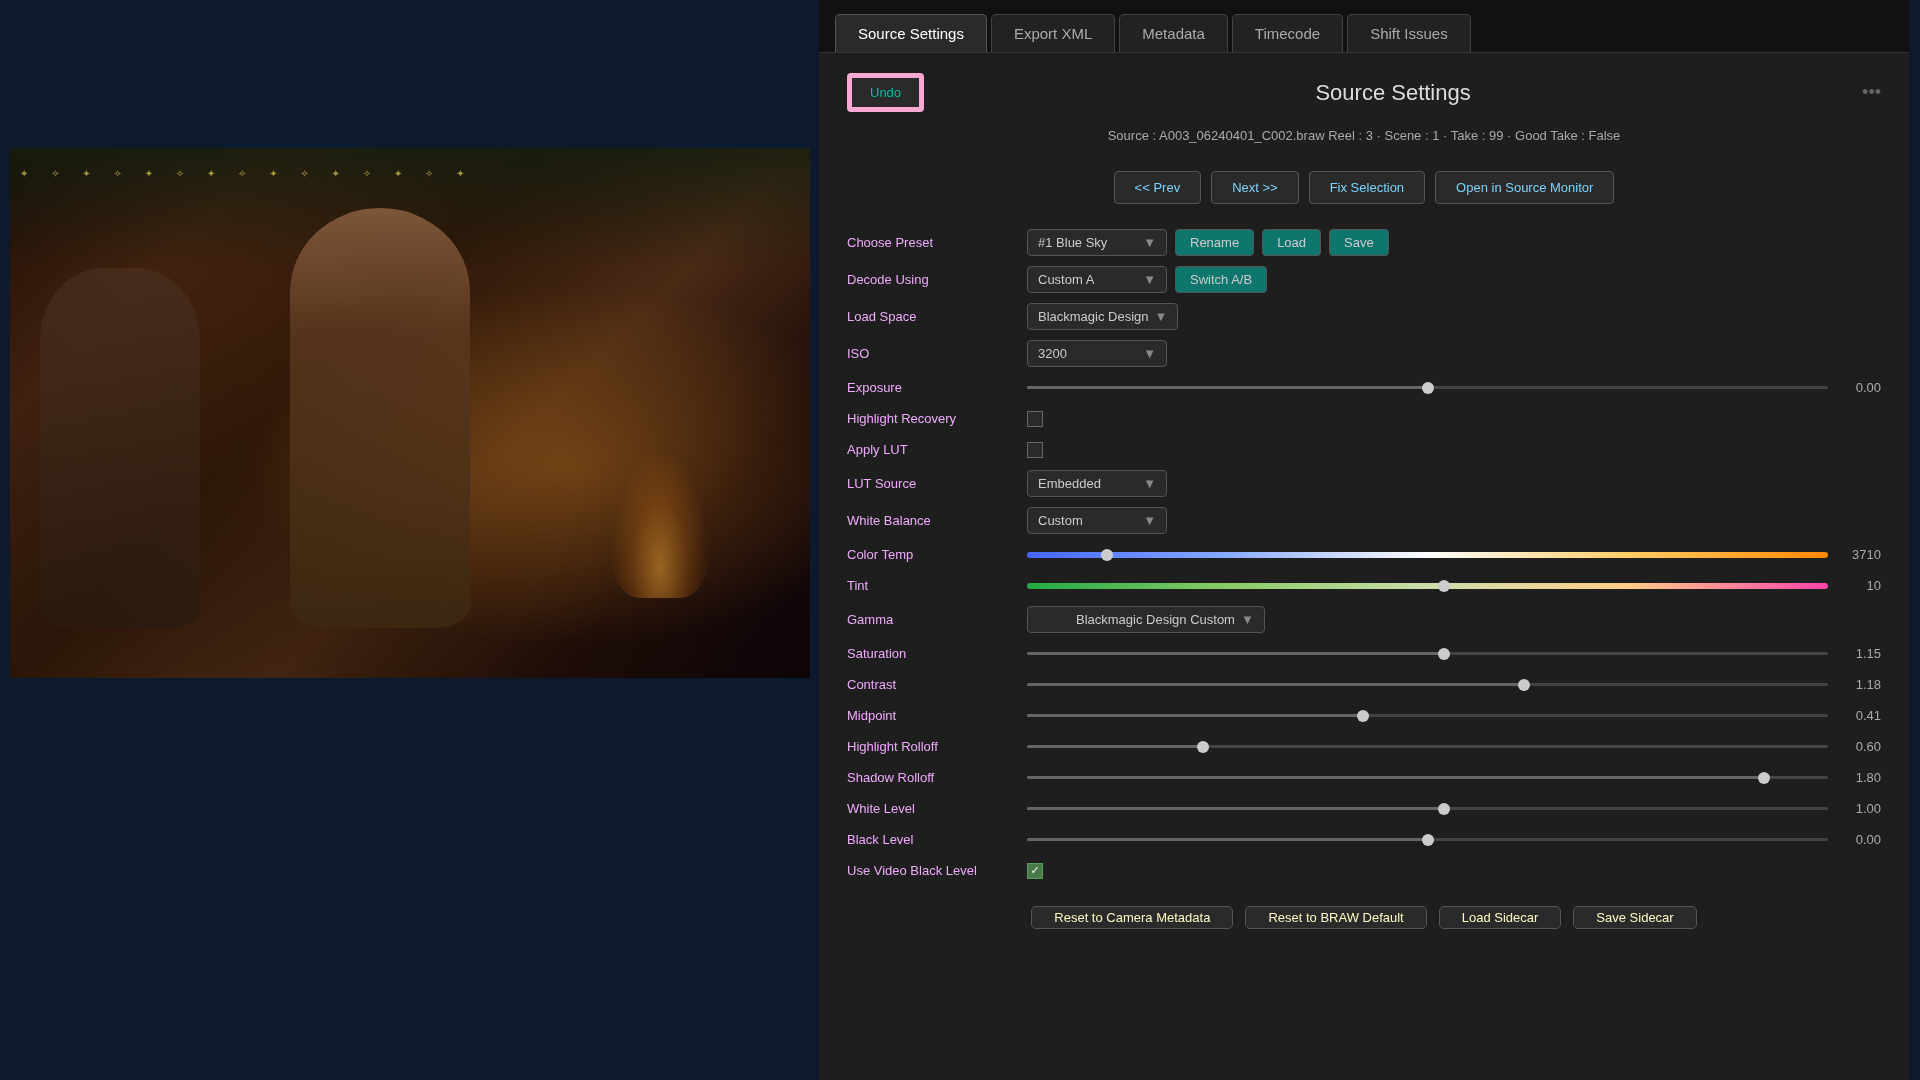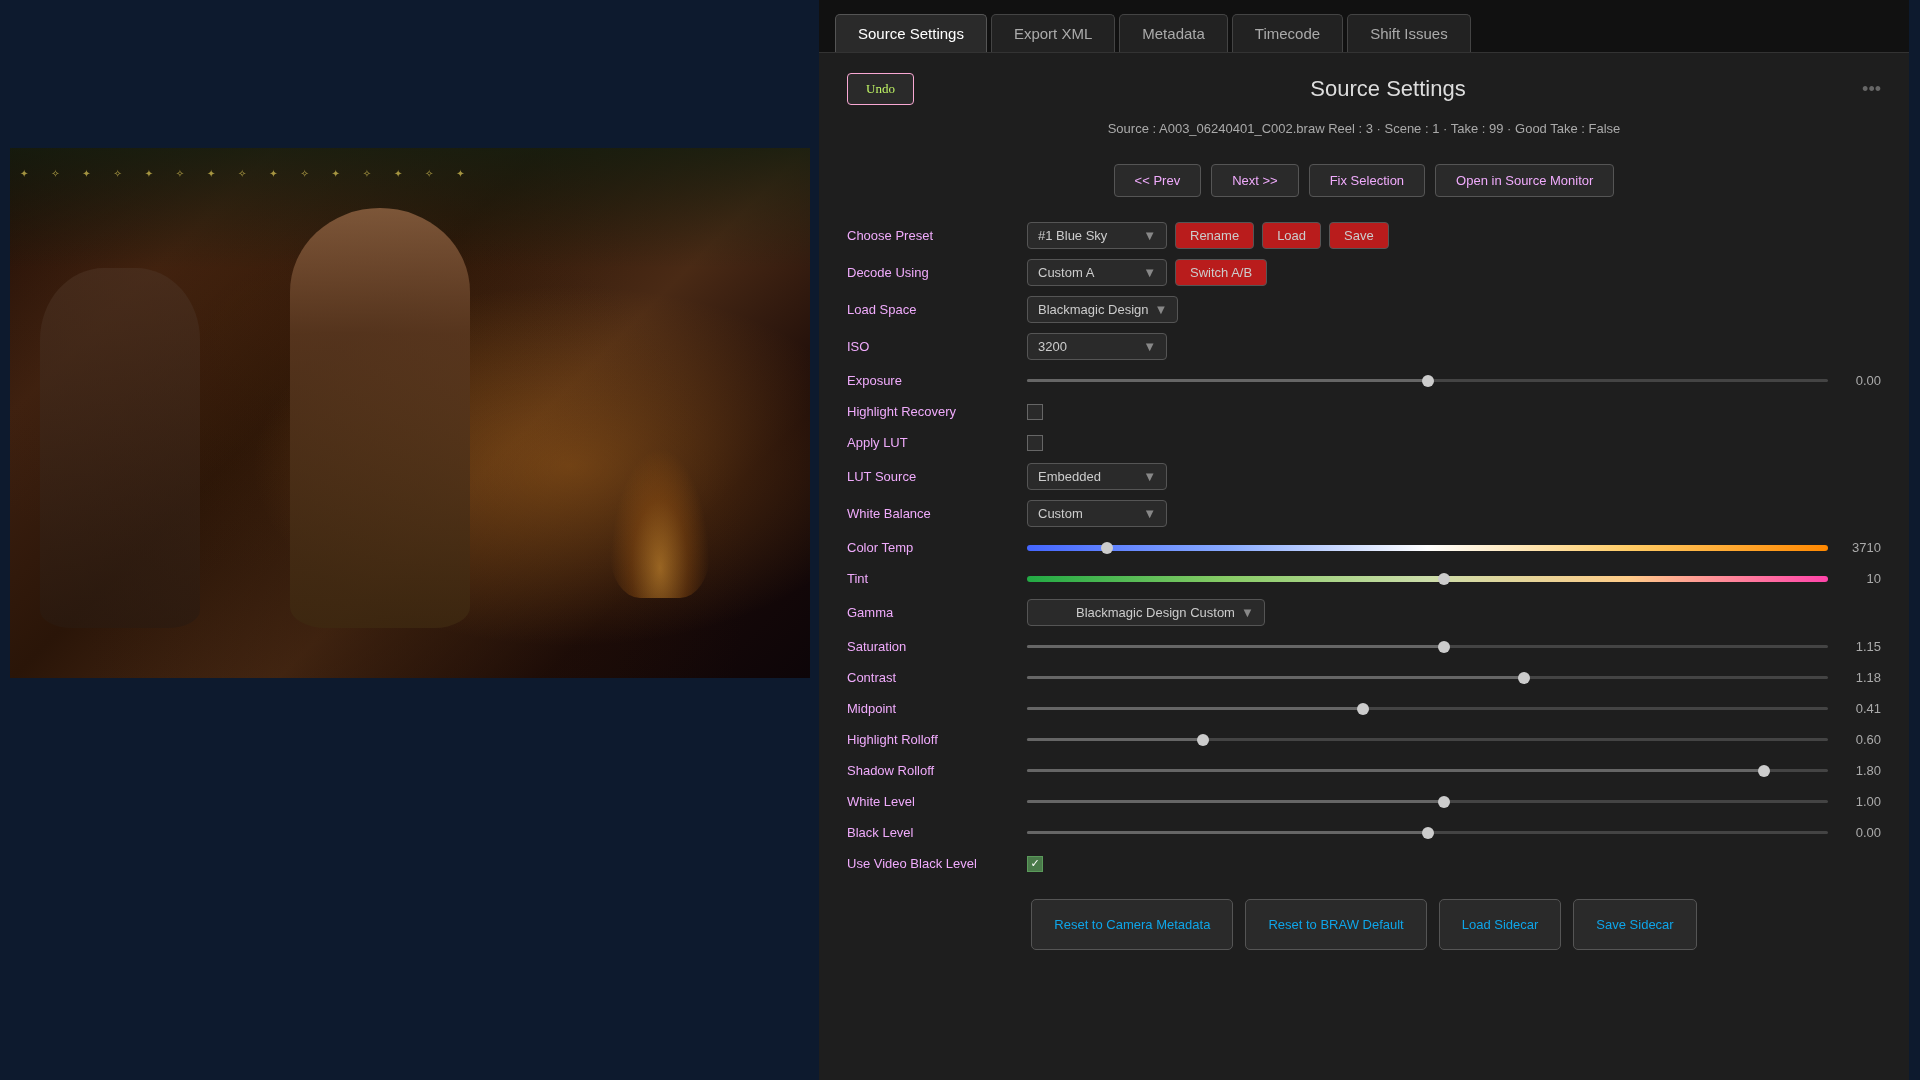--- a/index.html
+++ b/index.html
@@ -148,27 +148,26 @@
     
     .panel-header {
       display: flex;
       align-items: center;
       justify-content: space-between;
       margin-bottom: 16px;
     }
 
     .undo-btn {
       background: #2a2a2a;
-      border: 1px solid #f9a8d4;
-      color: #bef264;
+      border: 5px solid #f9a8d4;
+      color: #14b8a6;
       padding: 7px 18px;
       border-radius: 4px;
       font-size: 13px;
       cursor: pointer;
-      font-family: Liberation Serif, serif;
     }
 
     .panel-title {
       font-size: 22px;
       color: #ddd;
       font-weight: normal;
       flex: 1;
       text-align: center;
     }
 
@@ -189,21 +188,21 @@
     .nav-buttons {
       display: flex;
       justify-content: center;
       gap: 10px;
       margin-bottom: 20px;
     }
 
     .nav-btn {
       background: #2a2a2a;
       border: 1px solid #555;
-      color: #f0abfc;
+      color: #7dd3fc;
       padding: 8px 20px;
       border-radius: 4px;
       font-size: 13px;
       cursor: pointer;
     }
 
     
     .settings-grid {
       display: grid;
       grid-template-columns: 180px 1fr;
@@ -240,21 +239,21 @@
       min-width: 140px;
     }
 
     .dropdown-arrow {
       margin-left: auto;
       color: #888;
     }
 
     
     .small-btn {
-      background: #b91c1c;
+      background: #0f766e;
       border: 1px solid #555;
       color: #ccc;
       padding: 5px 14px;
       border-radius: 4px;
       font-size: 13px;
       cursor: pointer;
     }
 
     
     .checkbox-container {
@@ -346,22 +345,22 @@
       display: flex;
       justify-content: center;
       gap: 12px;
       margin-top: 20px;
       flex-wrap: wrap;
     }
 
     .bottom-btn {
       background: #2a2a2a;
       border: 1px solid #555;
-      color: #0ea5e9;
-      padding: 17px 22px;
+      color: #fef9c3;
+      padding: 3px 22px;
       border-radius: 5px;
       font-size: 13px;
       cursor: pointer;
     }
   </style>
 </head>
 <body>
 
 <div class="video-area">
   <div class="video-frame">

